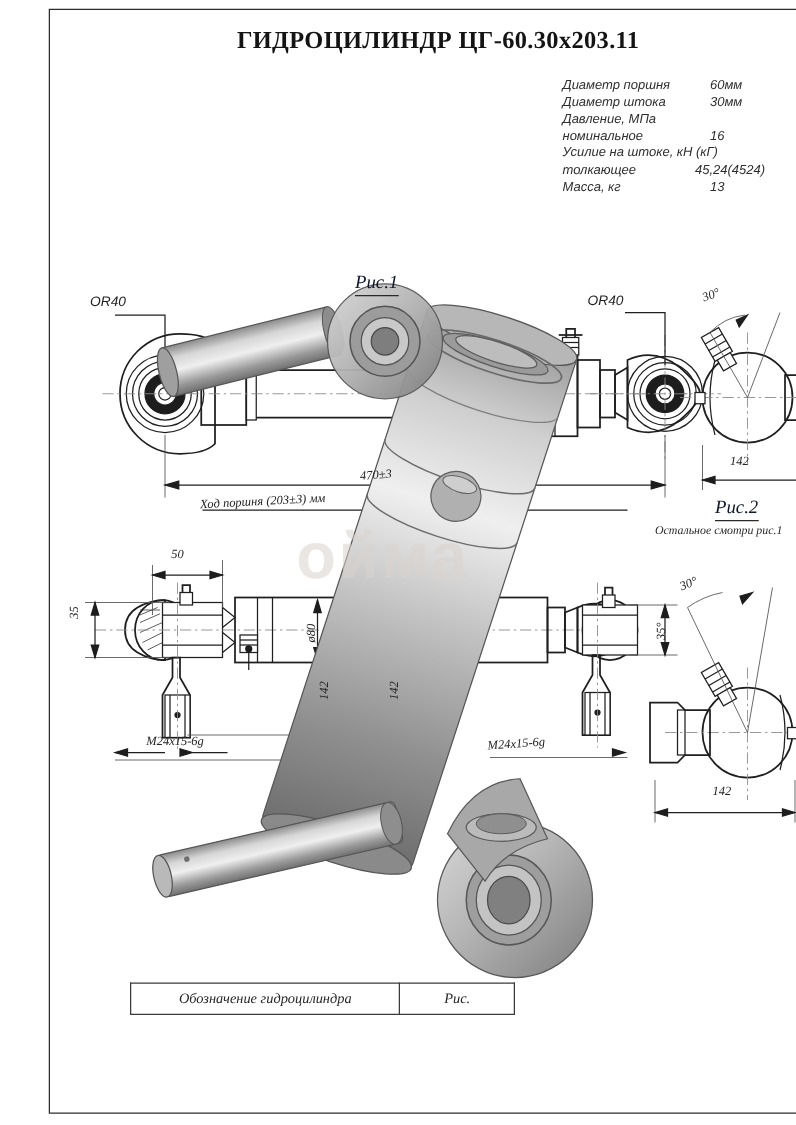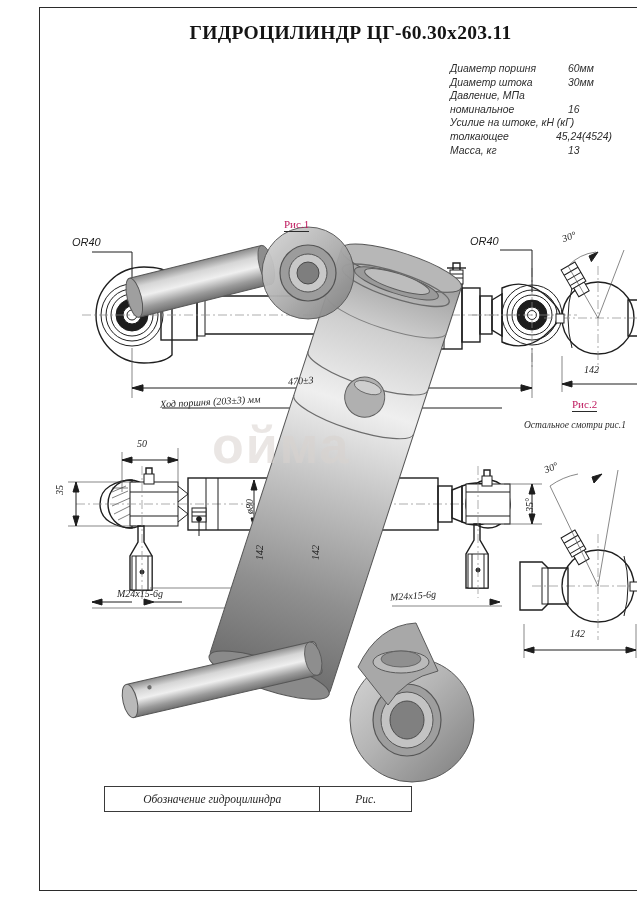--- a/index.html
+++ b/index.html
@@ -18,22 +18,22 @@
   .spec{position:absolute;left:418px;top:62px;width:200px;
         font-size:10.4px;line-height:13.6px;color:#2e2e2e;font-style:italic;}
   .spec .row{position:relative;height:13.6px;white-space:nowrap;}
   .spec .k{position:absolute;left:0;top:0;}
   .spec .v{position:absolute;left:118px;top:0;}
   .spec .v.w{left:106px;}
   .dim{position:absolute;font-family:"Liberation Serif",serif;font-style:italic;
        font-size:10px;color:#242424;white-space:nowrap;}
   .lbl{position:absolute;font-family:Liberation Sans, sans-serif;font-style:italic;
        font-size:11px;color:#1e1e1e;white-space:nowrap;}
-  .viewname{position:absolute;font-family:"Liberation Serif",serif;
-            font-size:11px;color:#be185d;border-bottom:1px solid #2a2a2a;padding-bottom:1px;}
+  .viewname{position:absolute;font-family:"Liberation Serif",serif;font-style:italic;
+            font-size:15px;color:#0f172a;border-bottom:1px solid #2a2a2a;padding-bottom:1px;}
   .note{position:absolute;font-family:"Liberation Serif",serif;font-style:italic;
         font-size:9.5px;color:#2a2a2a;white-space:nowrap;}
 
   svg{position:absolute;left:0;top:0;overflow:visible;}
   .st{fill:none;stroke:#1f1f1f;stroke-width:1;}
   .st2{fill:none;stroke:#1f1f1f;stroke-width:1.4;}
   .stt{fill:none;stroke:#555;stroke-width:.7;}
   .cl{fill:none;stroke:#8a8a8a;stroke-width:.7;stroke-dasharray:9 3 2 3;}
   .fillw{fill:#ffffff;stroke:#1f1f1f;stroke-width:1;}
   .fillk{fill:#1d1d1d;stroke:#1d1d1d;}
@@ -43,21 +43,21 @@
   .tbl{position:absolute;left:72px;top:786px;width:308px;border:1.4px solid #2a2a2a;
        border-collapse:collapse;background:transparent;}
   .tbl td{border:1px solid #3a3a3a;height:24px;
           font-family:"Liberation Serif",serif;font-style:italic;font-size:11.5px;
           color:#262626;text-align:center;padding:0 4px;}
   .tbl td.c1{width:214px;}
   .tbl td.c2{width:86px;}
 
   
   #render{position:absolute;left:80px;top:215px;width:430px;height:590px;pointer-events:none;}
-  .wm{position:absolute;left:180px;top:415px;width:260px;height:55px;
+  .wm{position:absolute;left:205px;top:415px;width:260px;height:55px;
       font-family:"Liberation Sans",sans-serif;font-weight:bold;font-size:52px;
       color:#d9d3cf;opacity:.55;letter-spacing:2px;overflow:hidden;}
 </style>
 </head>
 <body>
 
 <div id="sheet">
   <div class="frame"></div>
 
   <div class="title">ГИДРОЦИЛИНДР  ЦГ-60.30x203.11</div>

